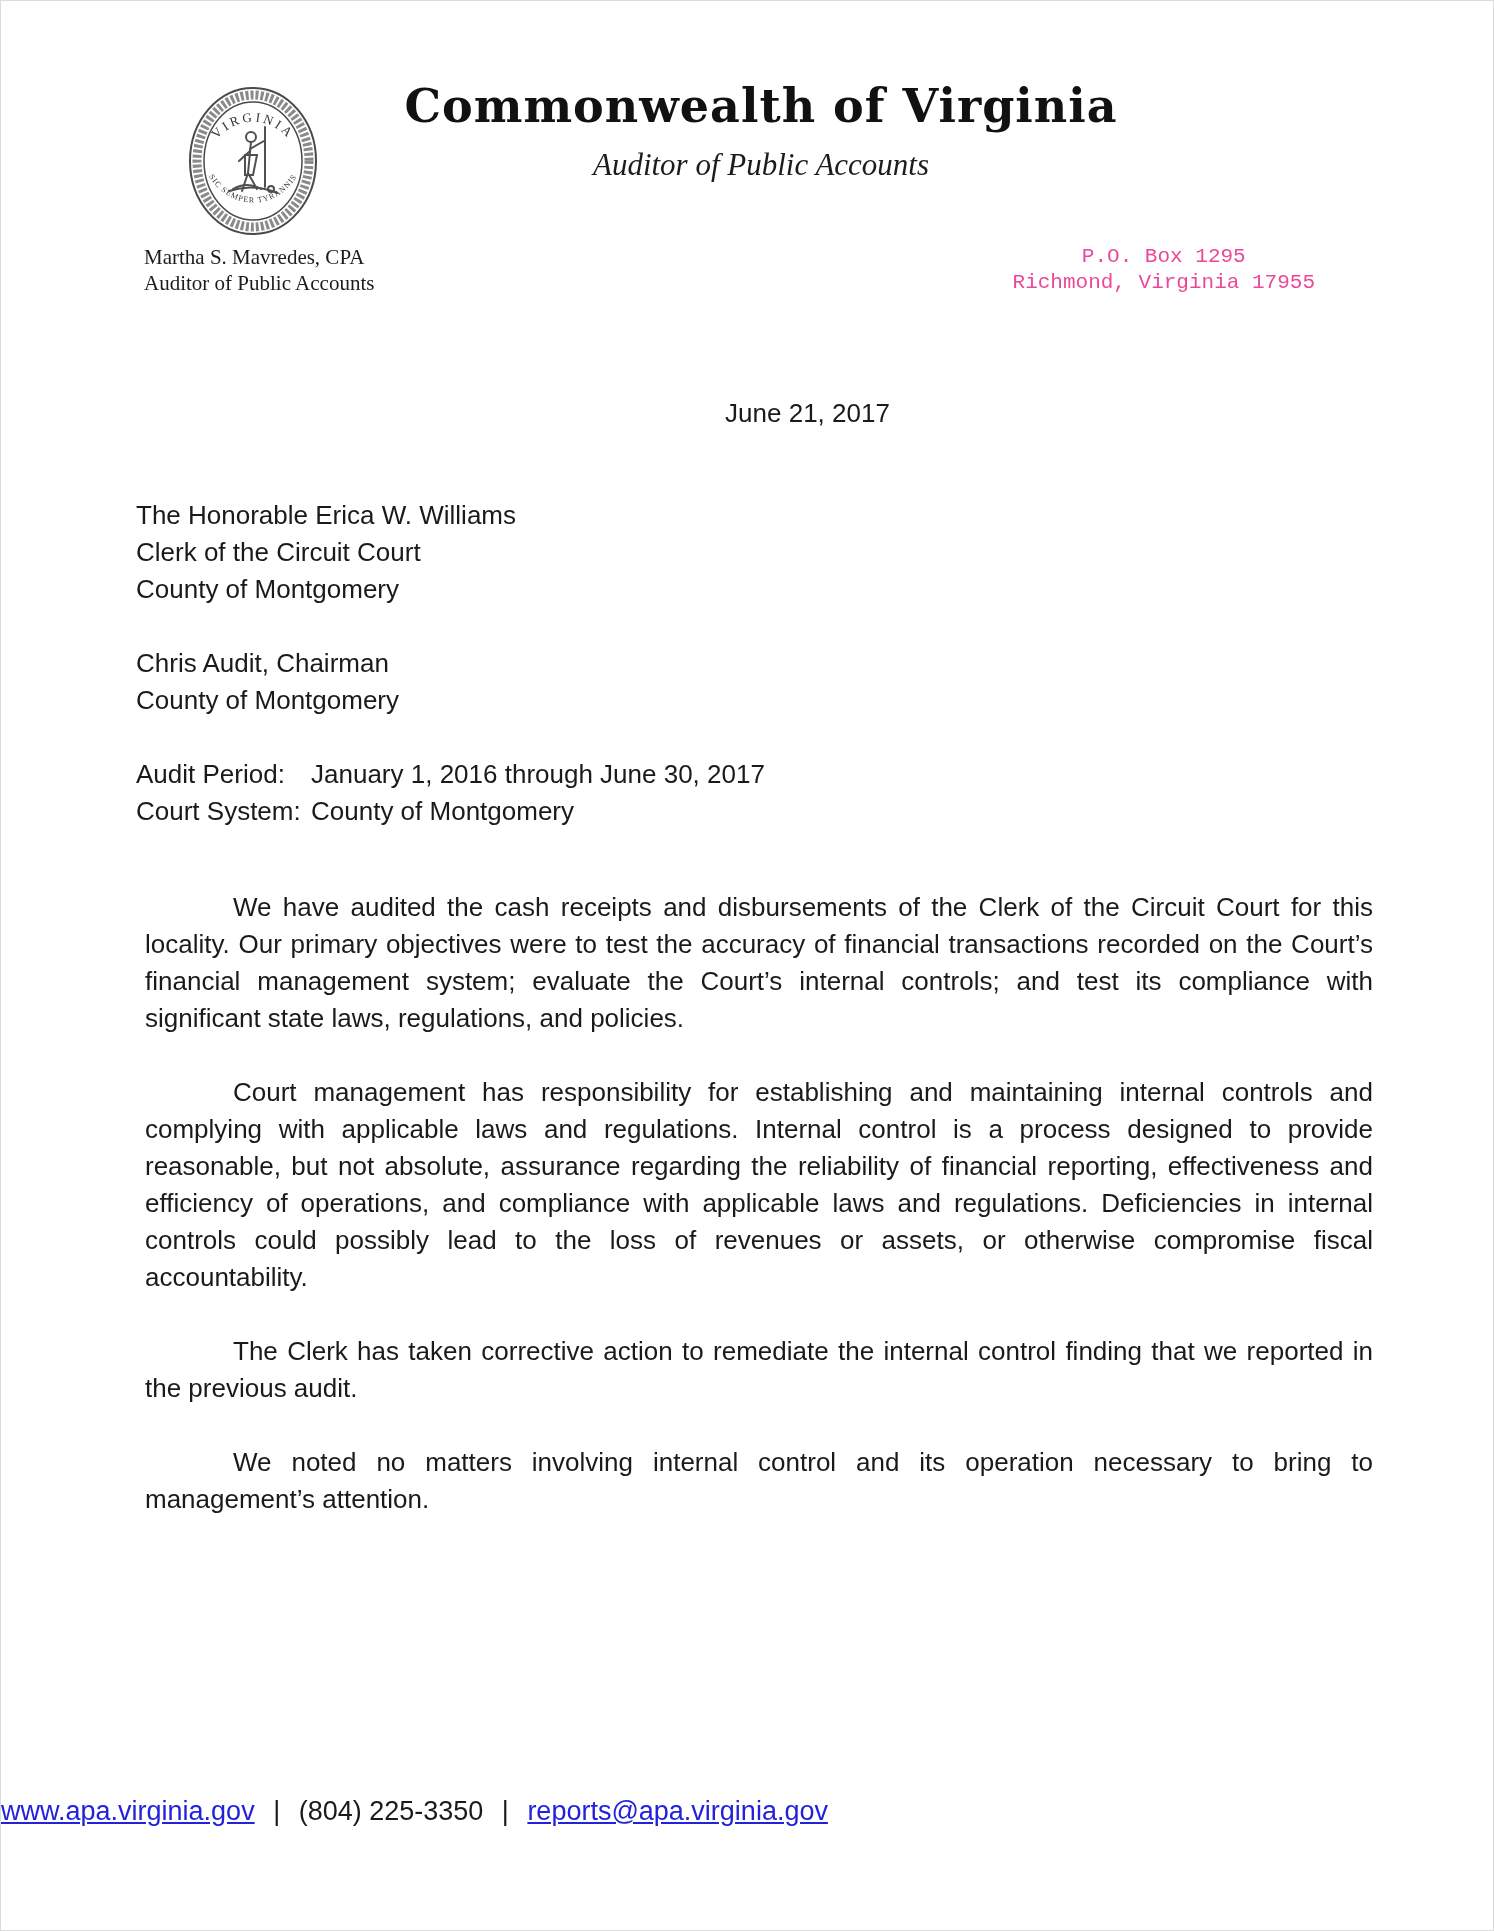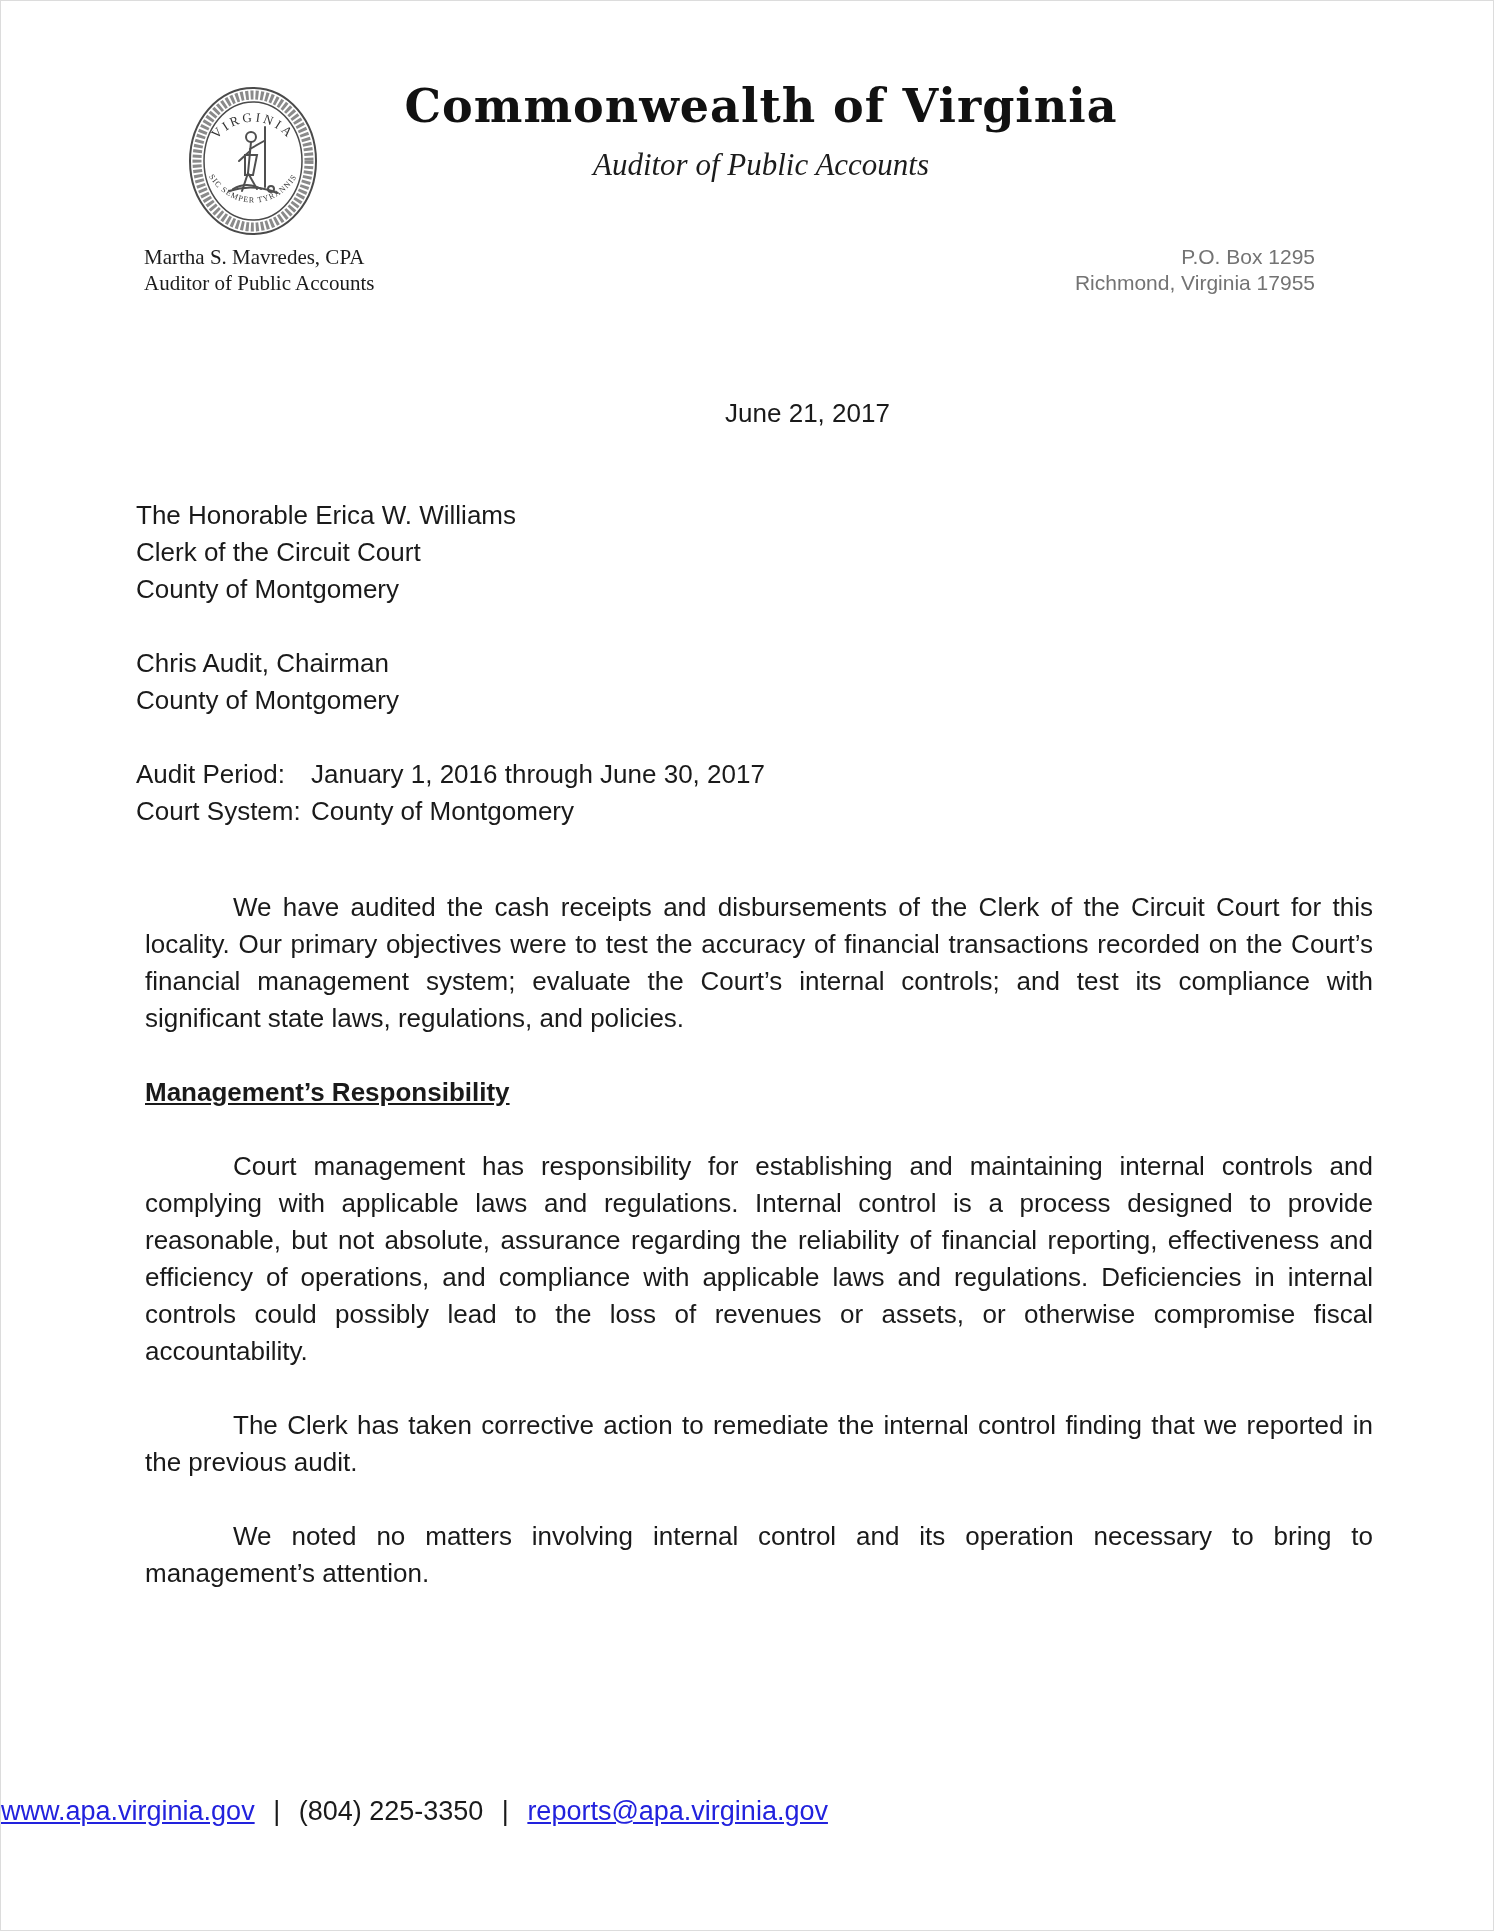--- a/index.html
+++ b/index.html
@@ -29,23 +29,23 @@
     font-family:"Liberation Serif", serif;
     font-style:italic; font-size:31px; color:#1c1c1c;
   }
   .lh-left {
     position:absolute; left:143px; top:243px;
     font-family:"Liberation Serif", serif;
     font-size:21px; line-height:26px; color:#1c1c1c;
   }
   .lh-right {
     position:absolute; right:178px; top:243px;
-    font-family:Liberation Sans, sans-serif;
-    font-size:21px; line-height:26px; color:#737373;
-    text-align:right;
+    font-family:Liberation Mono, monospace;
+    font-size:21px; line-height:26px; color:#ec4899;
+    text-align:center;
   }
   
   .date-line {
     position:absolute; left:135px; top:394px; width:1228px;
     box-sizing:border-box; padding-left:115px;
     text-align:center;
     font-size:26px; line-height:37px;
   }
   .address-block {
     position:absolute; left:135px; top:496px; width:1228px;
@@ -145,21 +145,20 @@
       <span>January 1, 2016 through June 30, 2017</span>
     </div>
     <div class="info-row">
       <span class="info-label">Court System:</span>
       <span>County of Montgomery</span>
     </div>
   </div>
 
   <div class="body-block">
     <p class="first">We have audited the cash receipts and disbursements of the Clerk of the Circuit Court for this locality.  Our primary objectives were to test the accuracy of financial transactions recorded on the Court’s financial management system; evaluate the Court’s internal controls; and test its compliance with significant state laws, regulations, and policies.</p>
-    <div class="section-heading">Management’s Responsibility</div>
     <p>Court management has responsibility for establishing and maintaining internal controls and complying with applicable laws and regulations.  Internal control is a process designed to provide reasonable, but not absolute, assurance regarding the reliability of financial reporting, effectiveness and efficiency of operations, and compliance with applicable laws and regulations.  Deficiencies in internal controls could possibly lead to the loss of revenues or assets, or otherwise compromise fiscal accountability.</p>
     <p>The Clerk has taken corrective action to remediate the internal control finding that we reported in the previous audit.</p>
     <p>We noted no matters involving internal control and its operation necessary to bring to management’s attention.</p>
   </div>
 
   <div class="footer-line">
     <span class="footer-link" style="color: rgb(34, 34, 221);">www.apa.virginia.gov</span>
     <span class="sep">|</span>
     <span>(804) 225-3350</span>
     <span class="sep">|</span>

